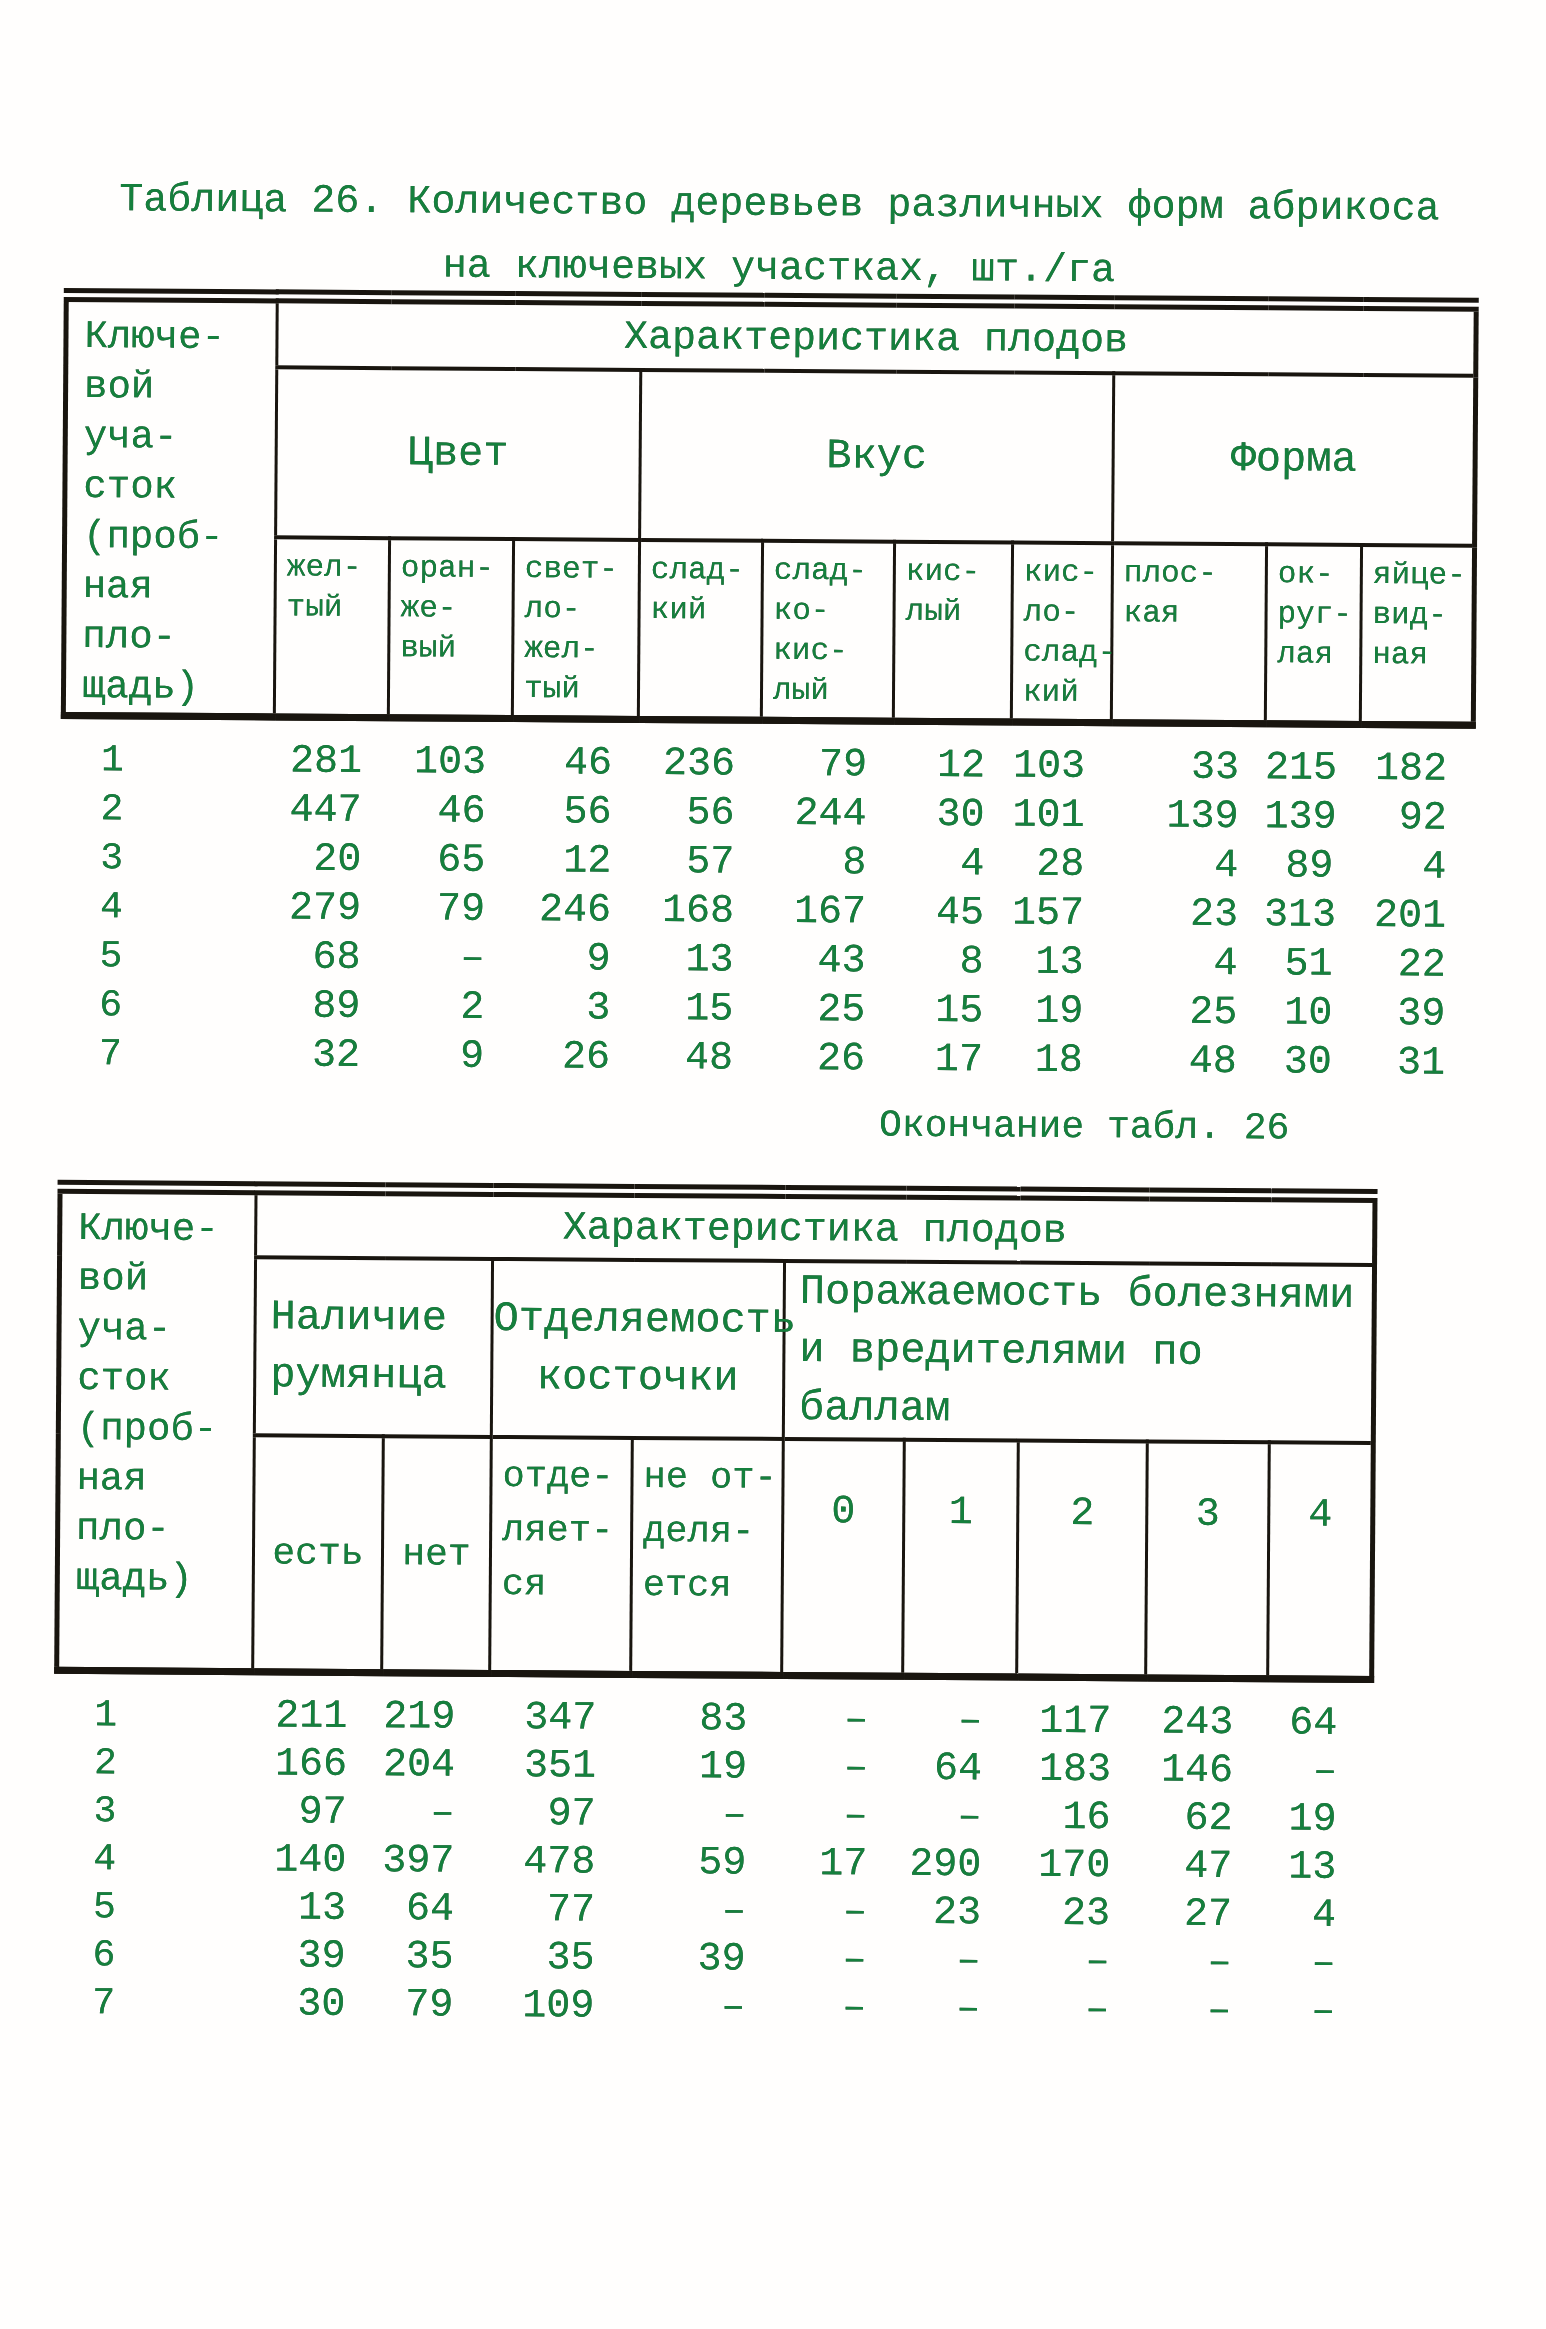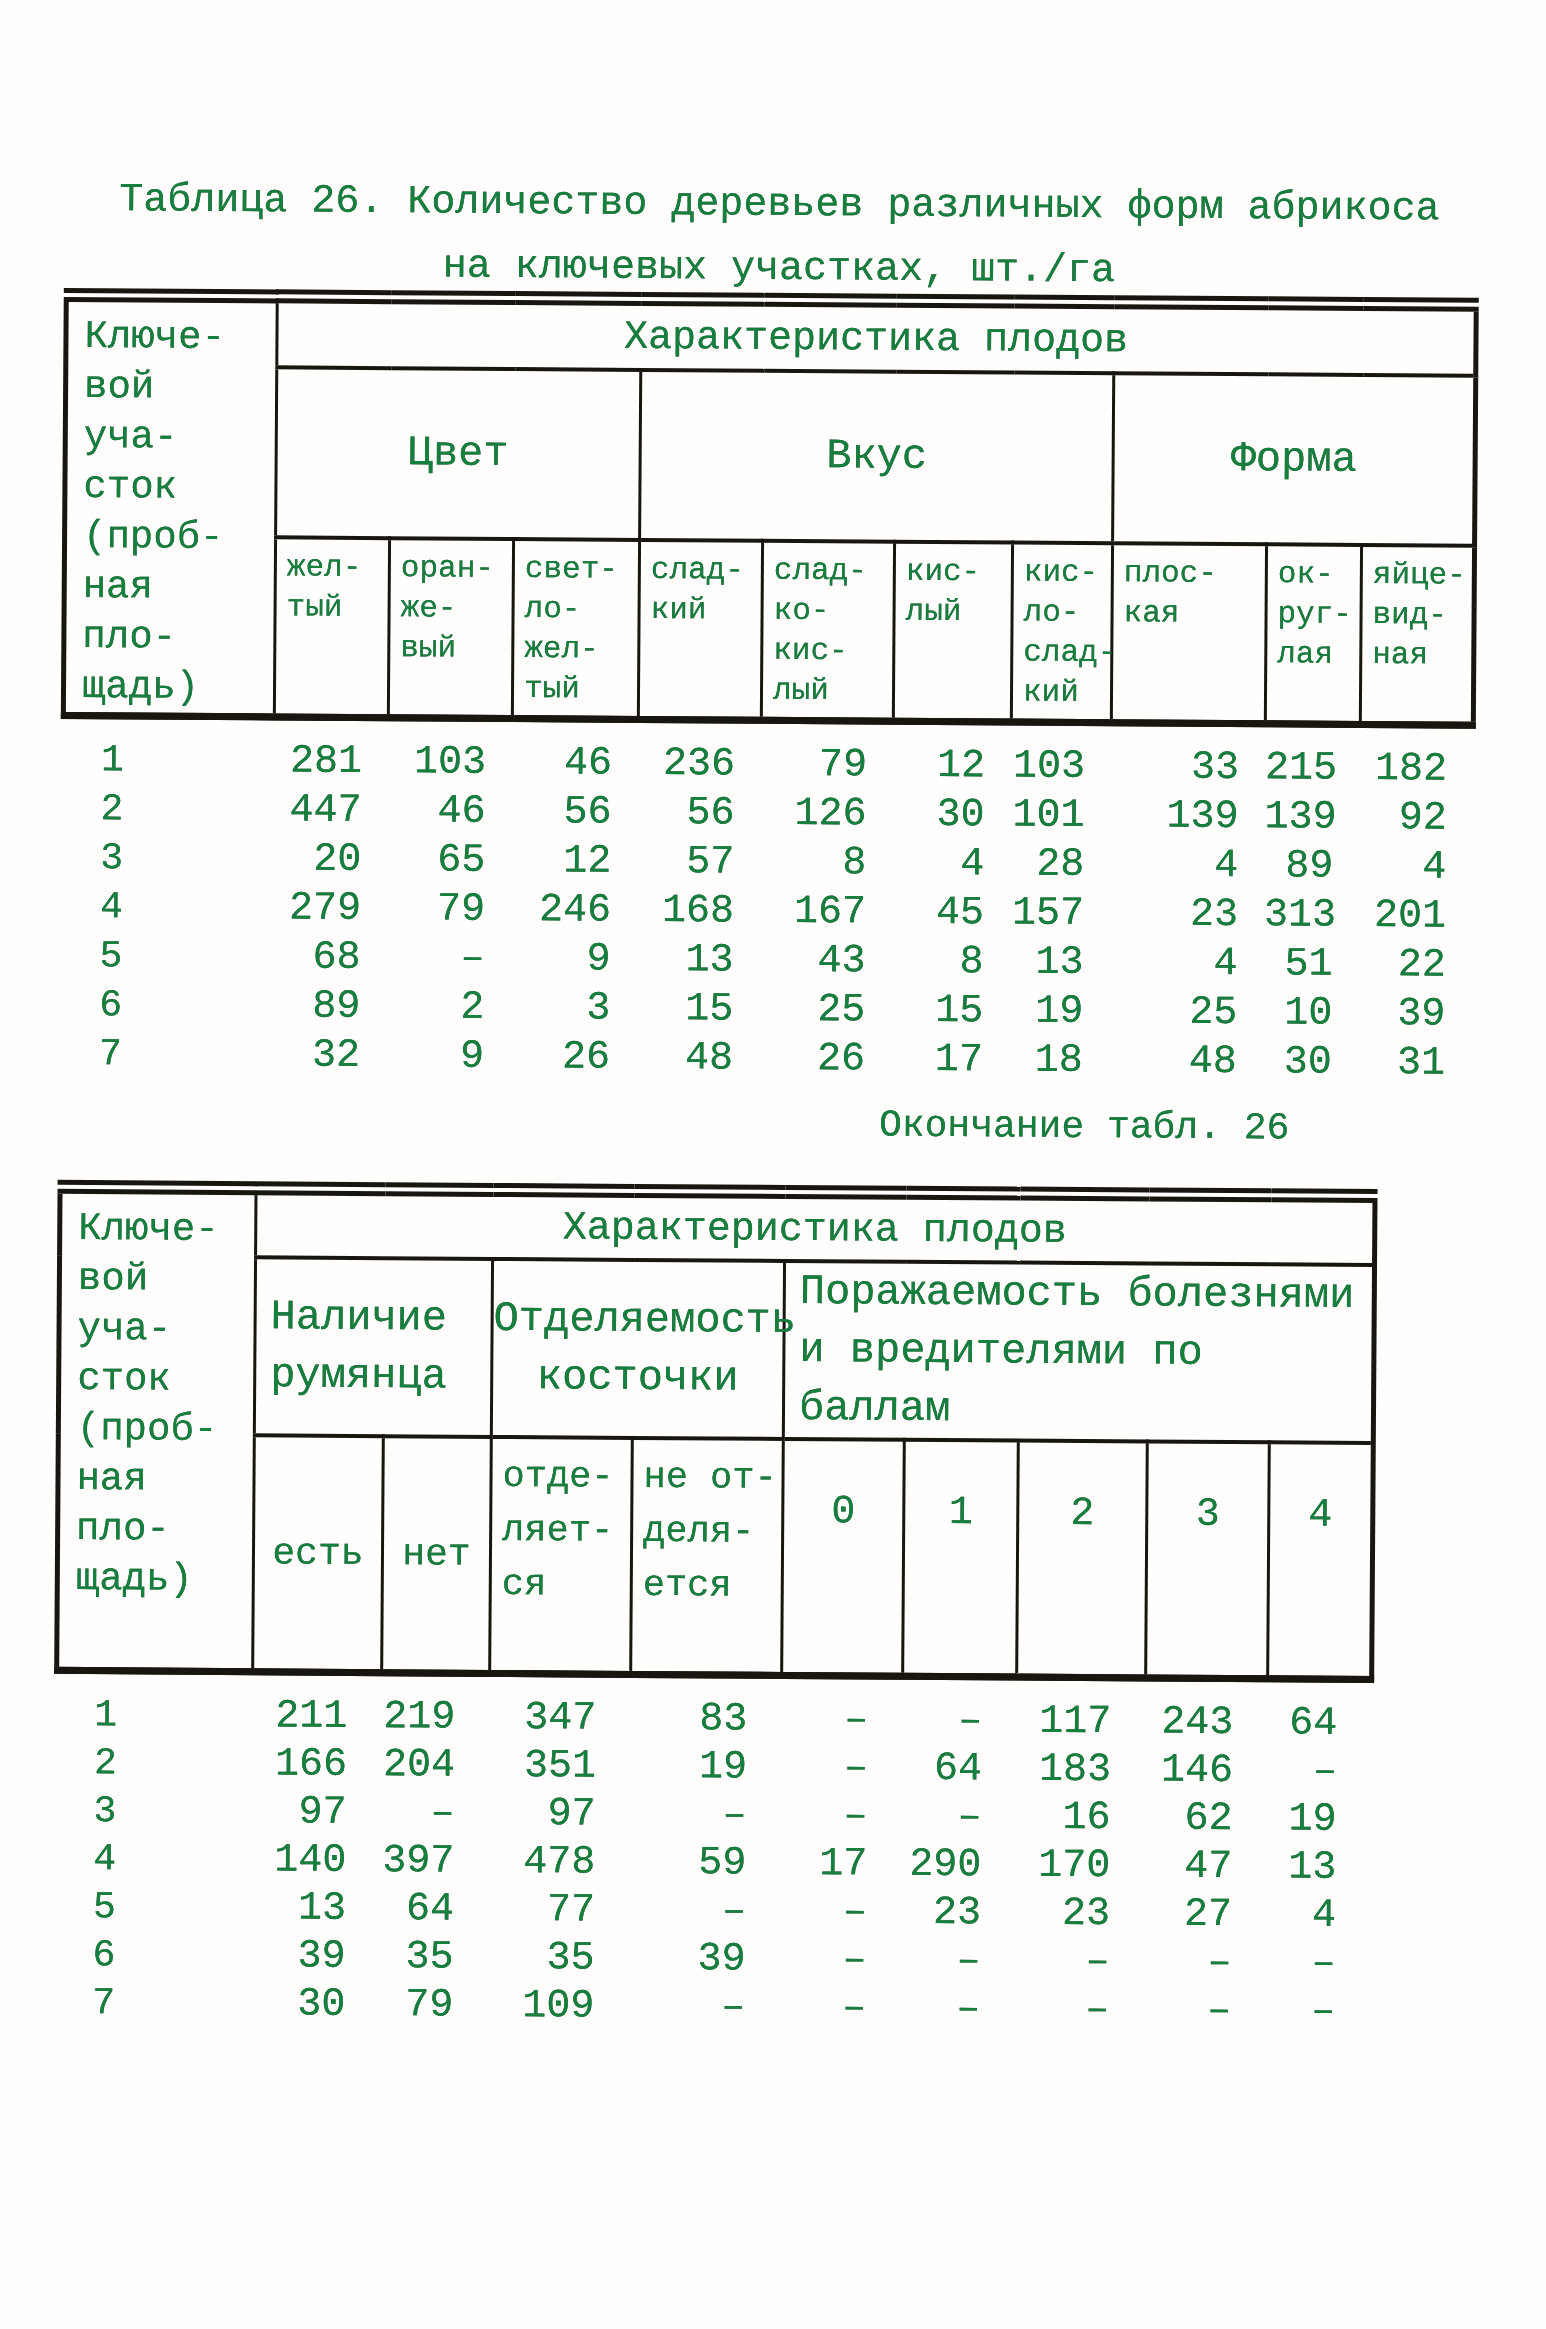--- a/index.html
+++ b/index.html
@@ -124,21 +124,21 @@
         <td>33</td>
         <td>215</td>
         <td>182</td>
       </tr>
       <tr>
         <td class="rownum">2</td>
         <td>447</td>
         <td>46</td>
         <td>56</td>
         <td>56</td>
-        <td>126</td>
+        <td>244</td>
         <td>30</td>
         <td>101</td>
         <td>139</td>
         <td>139</td>
         <td>92</td>
       </tr>
       <tr>
         <td class="rownum">3</td>
         <td>20</td>
         <td>65</td>

